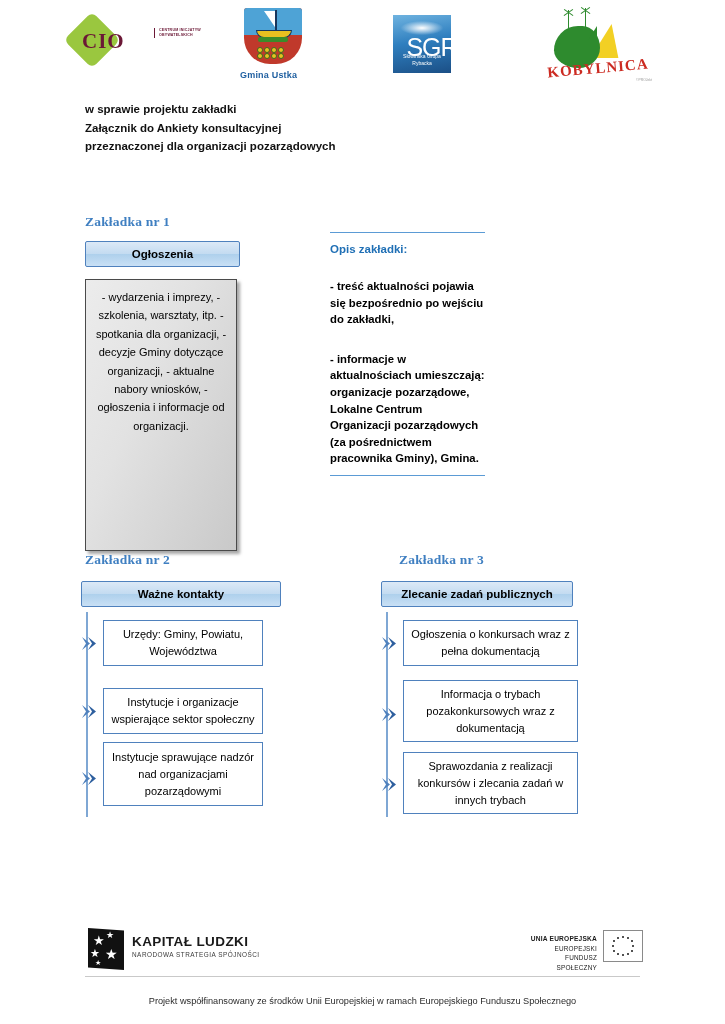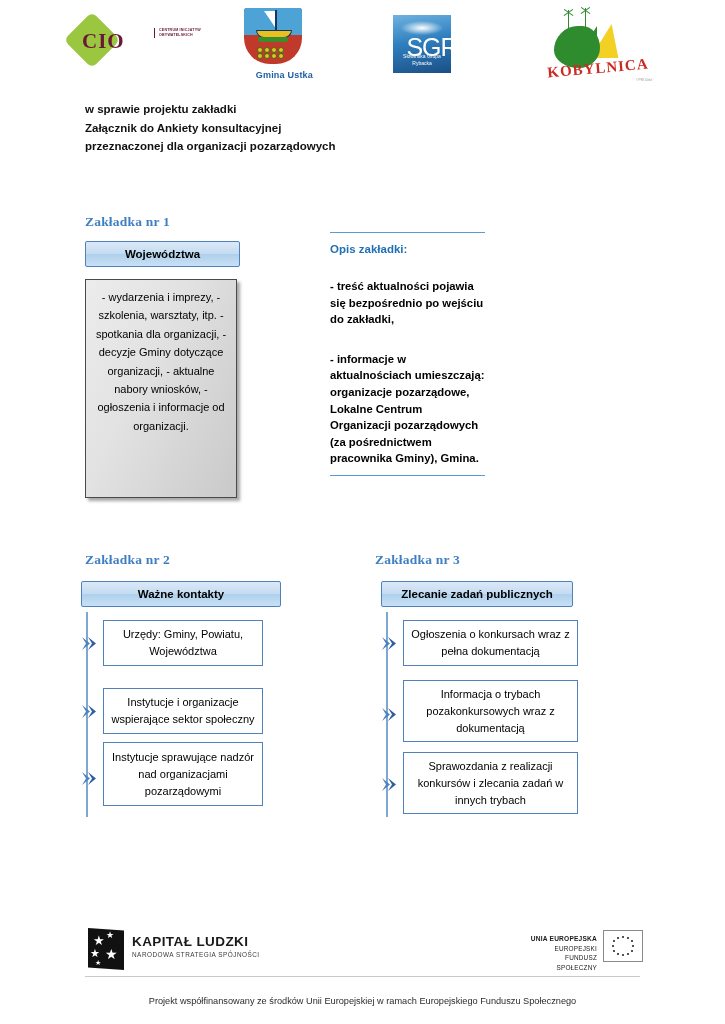--- a/index.html
+++ b/index.html
@@ -62,22 +62,22 @@
   }
   .fishrow{position:absolute;left:0;width:32px;height:5px;}
   .fishrow span{
     display:inline-block;width:4px;height:4px;border-radius:50%;
     background:#e8c020;border:.5px solid #3b6b1f;margin-right:1px;
   }
   .crest-green{
     position:absolute;left:14px;top:29px;width:30px;height:5px;background:#3b8c2a;border-radius:2px;
   }
   .ustka-label{
-    position:absolute;left:0;top:62px;width:66px;text-align:right;
-    font-size:9px;font-weight:bold;color:#1f5fa0;letter-spacing:.2px;margin-left:7px;
+    position:absolute;left:0;top:62px;width:66px;text-align:left;
+    font-size:9px;font-weight:bold;color:#1f5fa0;letter-spacing:.2px;
   }
 
   
   .sgr{left:392px;top:14px;width:58px;height:58px;
     background:linear-gradient(170deg,#6fb3e0 0%,#2f7fbf 45%,#1b4f86 100%);
     border:1px solid #ffffff;
   }
   .sgr-glow{
     position:absolute;left:8px;top:6px;width:42px;height:14px;
     background:radial-gradient(ellipse at center,#ffffff 0%,rgba(255,255,255,0) 72%);
@@ -127,38 +127,38 @@
     font-size:11.5px;font-weight:bold;line-height:18.5px;color:#111;
   }
 
   
   .sec-label{
     position:absolute;font-family:"Liberation Serif", serif;
     font-size:13.5px;font-weight:bold;color:#3f7fc1;letter-spacing:.2px;
   }
   .lbl1{left:85px;top:214px;}
   .lbl2{left:85px;top:552px;}
-  .lbl3{left:375px;top:552px;}
+  .lbl3{left:399px;top:552px;}
 
   .tabbox{
     position:absolute;
     background:linear-gradient(180deg,#dce9f7 0%,#c3dbf1 50%,#aed0ec 51%,#c9e0f5 100%);
     border:1.4px solid #4f81bd;
     border-radius:2px;
     box-sizing:border-box;
     display:flex;align-items:center;justify-content:center;
     font-size:11.5px;font-weight:bold;color:#000;
   }
   .tab1{left:85px;top:241px;width:155px;height:26px;}
   .tab2{left:81px;top:581px;width:200px;height:26px;}
   .tab3{left:381px;top:581px;width:192px;height:26px;}
 
   
   .greybox{
-    position:absolute;left:85px;top:279px;width:152px;height:219px;
+    position:absolute;left:85px;top:279px;width:152px;height:272px;
     background:linear-gradient(115deg,#ececec 0%,#e2e2e2 40%,#c9c9c9 100%);
     border:1.4px solid #4a4a4a;
     box-sizing:border-box;
     box-shadow:3px 3px 3px rgba(0,0,0,.35);
     padding:8px 9px;
     font-size:11px;line-height:18.4px;text-align:center;color:#000;
   }
 
   
   .desc{
@@ -288,21 +288,21 @@
   </div>
 </div>
 
 <div class="title-block">
   <div>w sprawie projektu zakładki</div>
   <div>Załącznik do Ankiety konsultacyjnej</div>
   <div>przeznaczonej dla organizacji pozarządowych</div>
 </div>
 
 <div class="sec-label lbl1">Zakładka nr 1</div>
-<div class="tabbox tab1">Województwa</div>
+<div class="tabbox tab1">Ogłoszenia</div>
 <div class="greybox">- wydarzenia i imprezy, - szkolenia, warsztaty, itp. - spotkania dla organizacji, - decyzje Gminy dotyczące organizacji, - aktualne nabory wniosków, - ogłoszenia i informacje od organizacji.</div>
 
 <div class="desc">
   <div class="desc-rule"></div>
   <div class="desc-title">Opis zakładki:</div>
   <div class="desc-p">- treść aktualności pojawia się bezpośrednio po wejściu do zakładki,</div>
   <div class="desc-p">- informacje w aktualnościach umieszczają: organizacje pozarządowe, Lokalne Centrum Organizacji pozarządowych (za pośrednictwem pracownika Gminy), Gmina.</div>
   <div class="desc-rule-bot"></div>
 </div>
 

